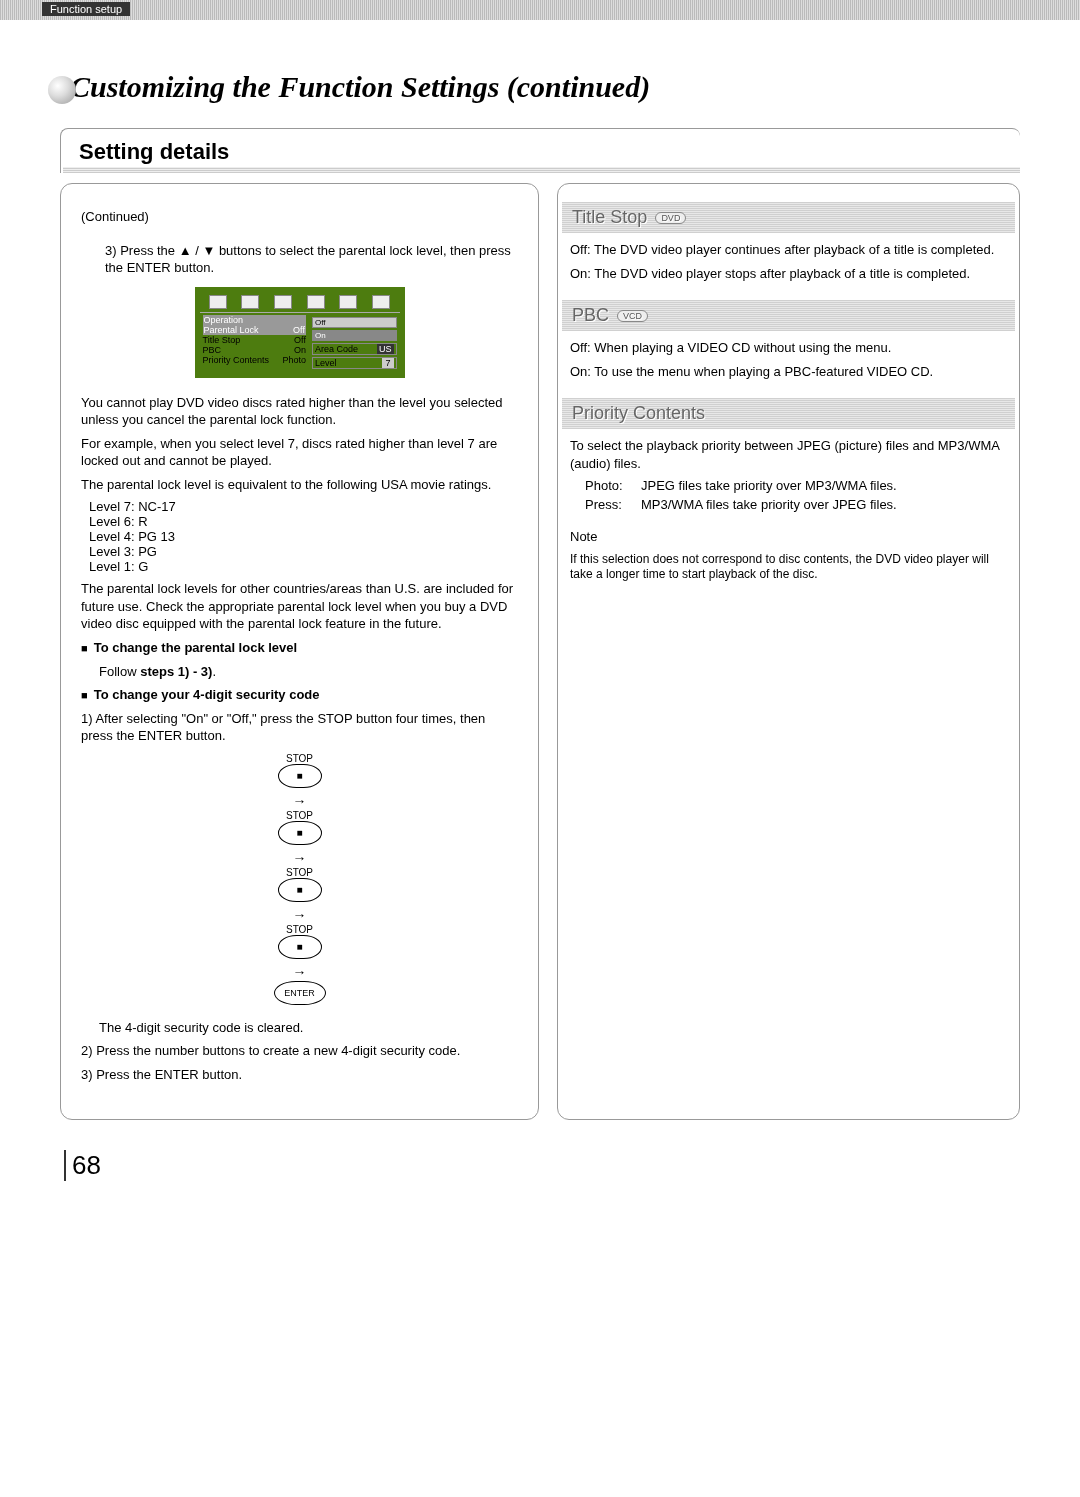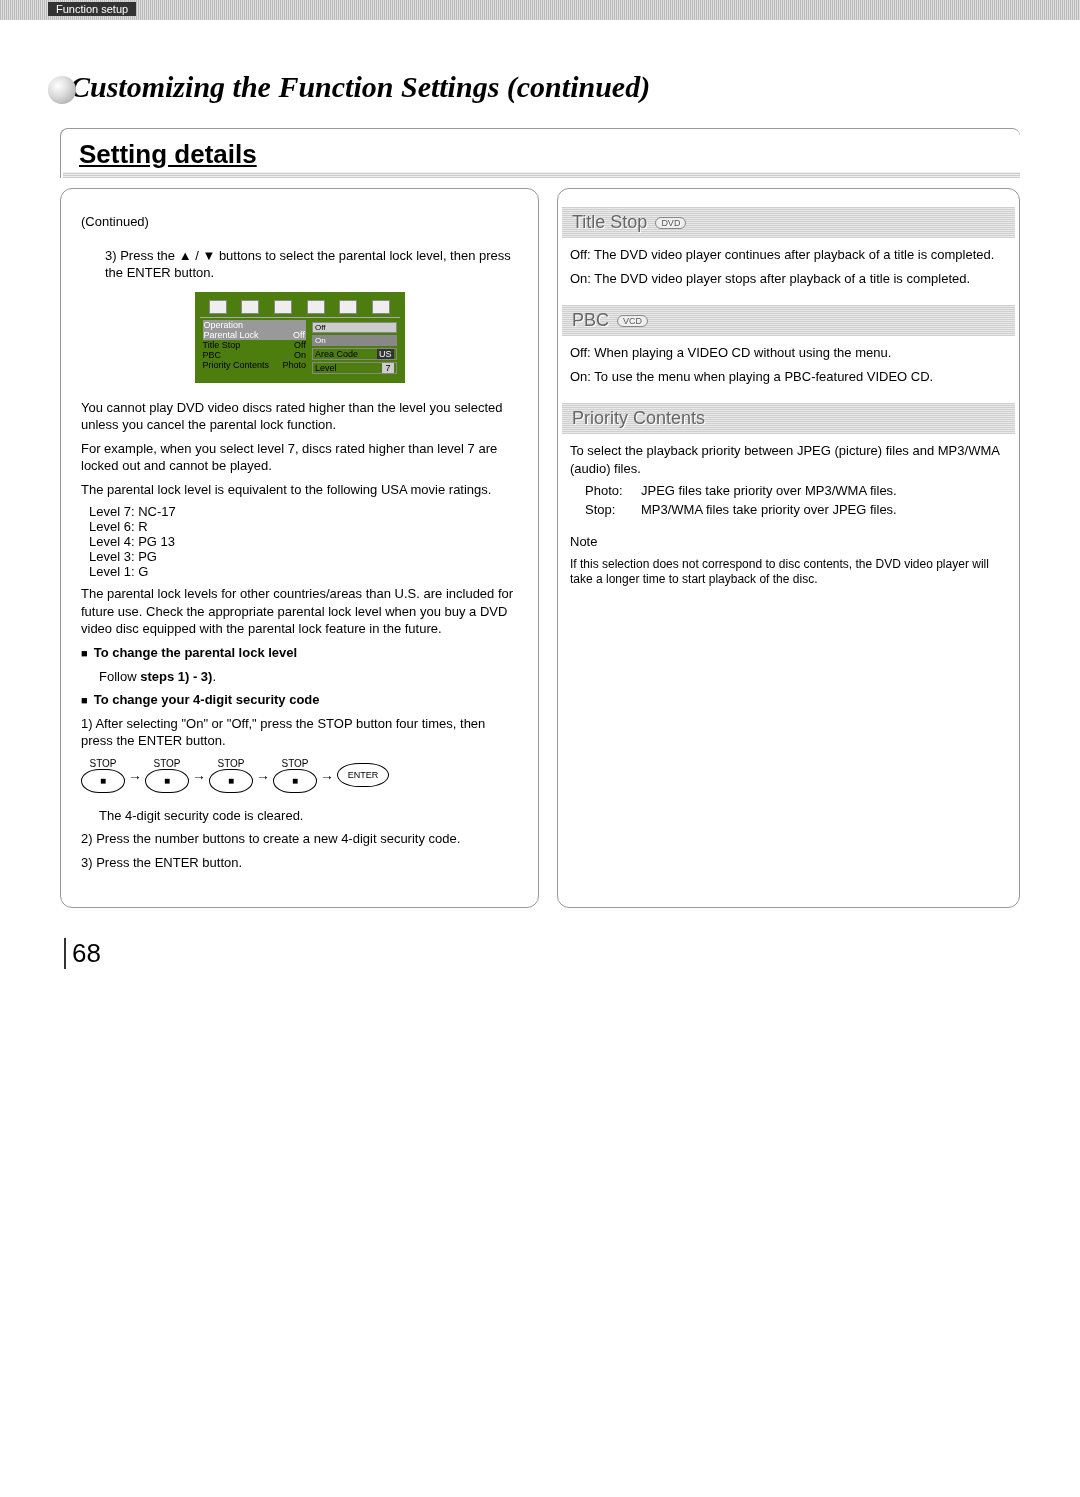--- a/index.html
+++ b/index.html
@@ -11,21 +11,21 @@
   background: #fff;
   width: 1080px;
 }
 .tab-bar {
   background: repeating-linear-gradient(90deg, #bbb, #bbb 1px, #ddd 1px, #ddd 2px);
   height: 20px;
   position: relative;
 }
 .tab {
   position: absolute;
-  left: 48px;
+  left: 42px;
   top: 2px;
   background: #333;
   color: #fff;
   font-size: 11px;
   padding: 1px 8px;
 }
 .page {
   padding: 30px 60px 40px 60px;
 }
 .chapter-title {
@@ -47,24 +47,23 @@
 }
 .section-frame {
   border: 1px solid #999;
   border-bottom: none;
   border-right: none;
   border-radius: 8px 8px 0 0;
   padding-top: 6px;
   margin-bottom: 10px;
 }
 .section-title {
-  font-size: 26px;
+  font-size: 22px;
   font-weight: bold;
   margin: 4px 0 2px 18px;
-  text-decoration: underline;
 }
 .section-underline {
   height: 6px;
   background: repeating-linear-gradient(0deg, #ccc, #ccc 1px, #eee 1px, #eee 2px);
   margin-left: 2px;
 }
 .cols {
   display: flex;
   gap: 18px;
 }
@@ -89,21 +88,21 @@
 .osd-icons span { width: 16px; height: 12px; border: 1px solid #888; background: #eee; }
 .osd-body { display: flex; }
 .osd-left { width: 55%; padding: 2px 3px; }
 .osd-left .hl { background: #999; color: #fff; padding: 0 1px; }
 .osd-right { width: 45%; padding: 2px 3px; }
 .osd-right div { border: 1px solid #888; margin: 2px 0; padding: 0 2px; display: flex; justify-content: space-between; }
 .osd-opt { background: #ccc; border: 1px solid #888; padding: 0 3px; margin: 1px 0; font-size: 8px; }
 .ratings { margin-left: 8px; }
 .blk-bullet::before { content: "■"; margin-right: 6px; font-size: 11px; }
 .bold { font-weight: bold; }
-.stop-row { display: flex; align-items: center; gap: 3px; margin: 8px 0 14px 0; }
+.stop-row { display: flex; align-items: center; gap: 3px; margin: 8px 0 14px 0; flex-direction: column; }
 .stop-group { text-align: center; font-size: 10px; }
 .stop-btn {
   border: 1px solid #000;
   border-radius: 50%/60%;
   width: 42px;
   height: 22px;
   display: flex;
   align-items: center;
   justify-content: center;
   font-size: 10px;
@@ -286,21 +285,21 @@
 
       <div class="r-header" style="margin-top:18px;">
         <span>Priority Contents</span>
       </div>
       <p>To select the playback priority between JPEG (picture) files and MP3/WMA (audio) files.</p>
       <div class="kv-row">
         <div class="k">Photo:</div>
         <div>JPEG files take priority over MP3/WMA files.</div>
       </div>
       <div class="kv-row">
-        <div class="k">Stop:</div>
+        <div class="k">Press:</div>
         <div>MP3/WMA files take priority over JPEG files.</div>
       </div>
       <p class="note-h">Note</p>
       <p class="note">If this selection does not correspond to disc contents, the DVD video player will take a longer time to start playback of the disc.</p>
     </div>
   </div>
 
   <div class="page-num">68</div>
 </div>
 

